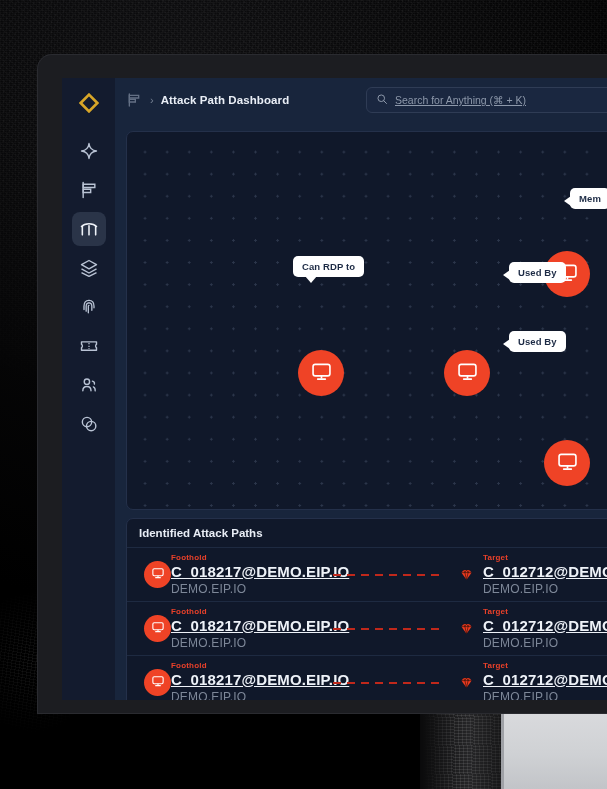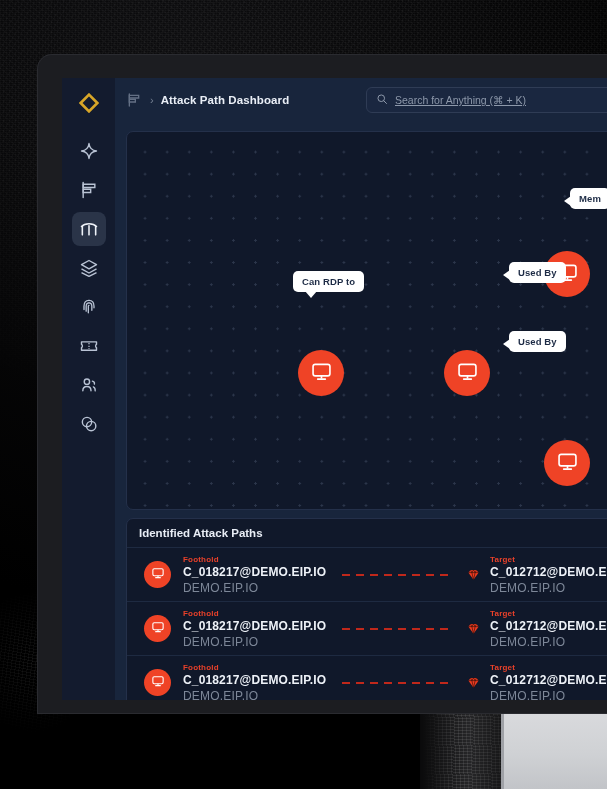--- a/index.html
+++ b/index.html
@@ -192,27 +192,27 @@
     border-bottom: 1px solid #1e2a41;
     cursor: pointer;
   }
   .row-avatar {
     width: 27px; height: 27px; border-radius: 50%;
     background: #ef4326;
     display: flex; align-items: center; justify-content: center;
     flex: 0 0 auto;
   }
   .row-avatar svg { width: 14px; height: 14px; }
-  .row-block { margin-left: 12px; width: 170px; }
+  .row-block { width: 170px; }
   .row-kicker {
     color: #e8412a; font-size: 8px; font-weight: bold; letter-spacing: .2px;
   }
   .row-id {
-    color: #eef2f8; font-size: 12px; font-weight: bold;
-    letter-spacing: .15px; margin-top: 1px;
+    color: #eef2f8; font-size: 15px; font-weight: bold;
+    letter-spacing: .15px; margin-top: 1px; text-decoration: underline;
   }
   .row-sub {
     color: #7d8798; font-size: 12px; margin-top: 2px; letter-spacing: .2px;
   }
   .row-dash {
     width: 110px; height: 2px; margin-left: -8px;
     background-image: linear-gradient(90deg, #c0281b 0 8px, transparent 8px 14px);
     background-size: 14px 2px; background-repeat: repeat-x;
   }
   .row-gem { margin-left: 16px; width: 15px; height: 15px; flex: 0 0 auto; }
@@ -415,21 +415,21 @@
         <div class="node" style="left:417px; top:308px;">
           <span>
             <svg viewBox="0 0 24 24">
               <rect x="3.2" y="4.6" width="17.6" height="12" rx="2.3" fill="none" stroke="#fff" stroke-width="1.7"></rect>
               <path d="M12 16.6 V19.4" stroke="#fff" stroke-width="1.7"></path>
               <path d="M8 20 H16" stroke="#fff" stroke-width="1.7" stroke-linecap="round"></path>
             </svg>
           </span>
         </div>
 
-        <div class="pill tail-down" style="left:166px; top:139px;">Can RDP to</div>
+        <div class="pill tail-down" style="left:166px; top:124px;">Can RDP to</div>
         <div class="pill tail-left" style="left:382px; top:130px;">Used By</div>
         <div class="pill tail-left" style="left:382px; top:199px;">Used By</div>
         <div class="pill tail-left" style="left:443px; top:56px;">Mem</div>
       </div>
 
       <div class="paths-card">
         <div class="paths-head">Identified Attack Paths</div>
 
         <div class="path-row">
           <div class="row-avatar">

